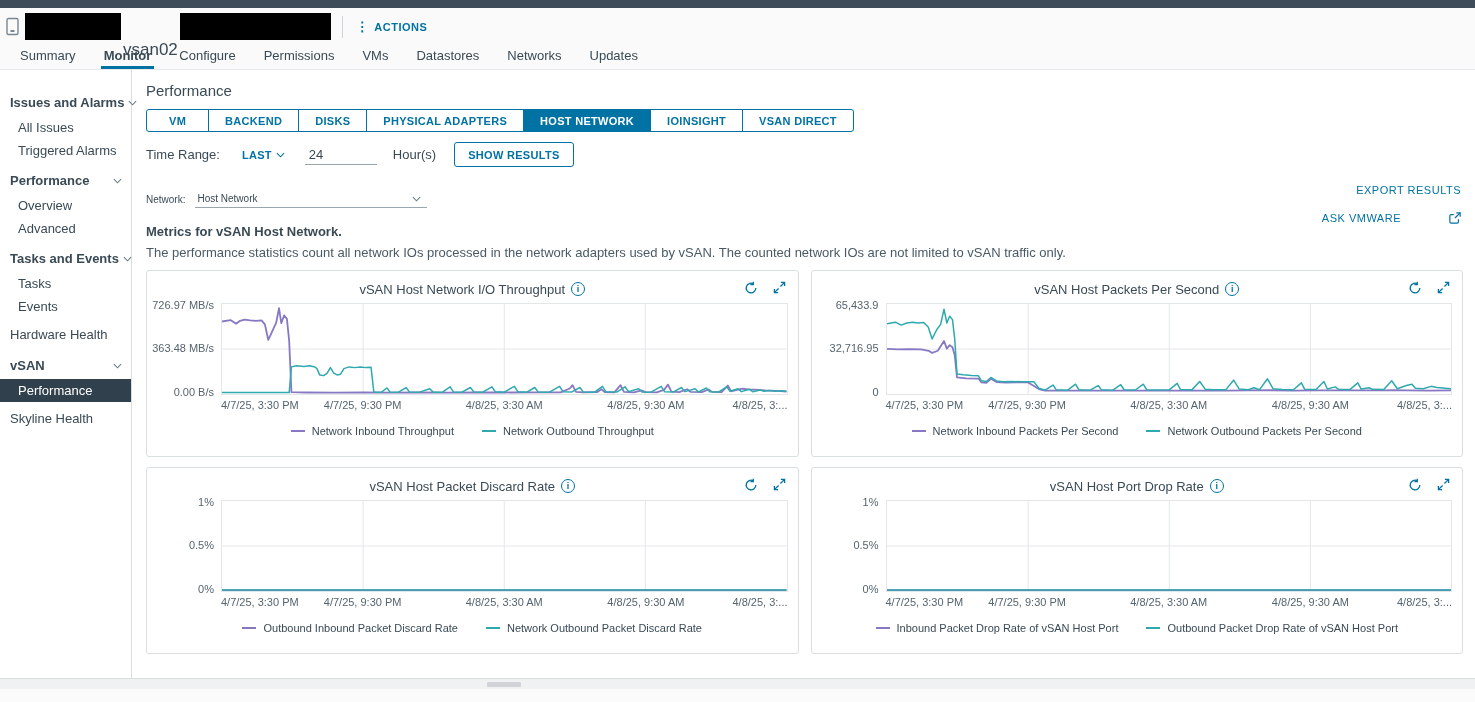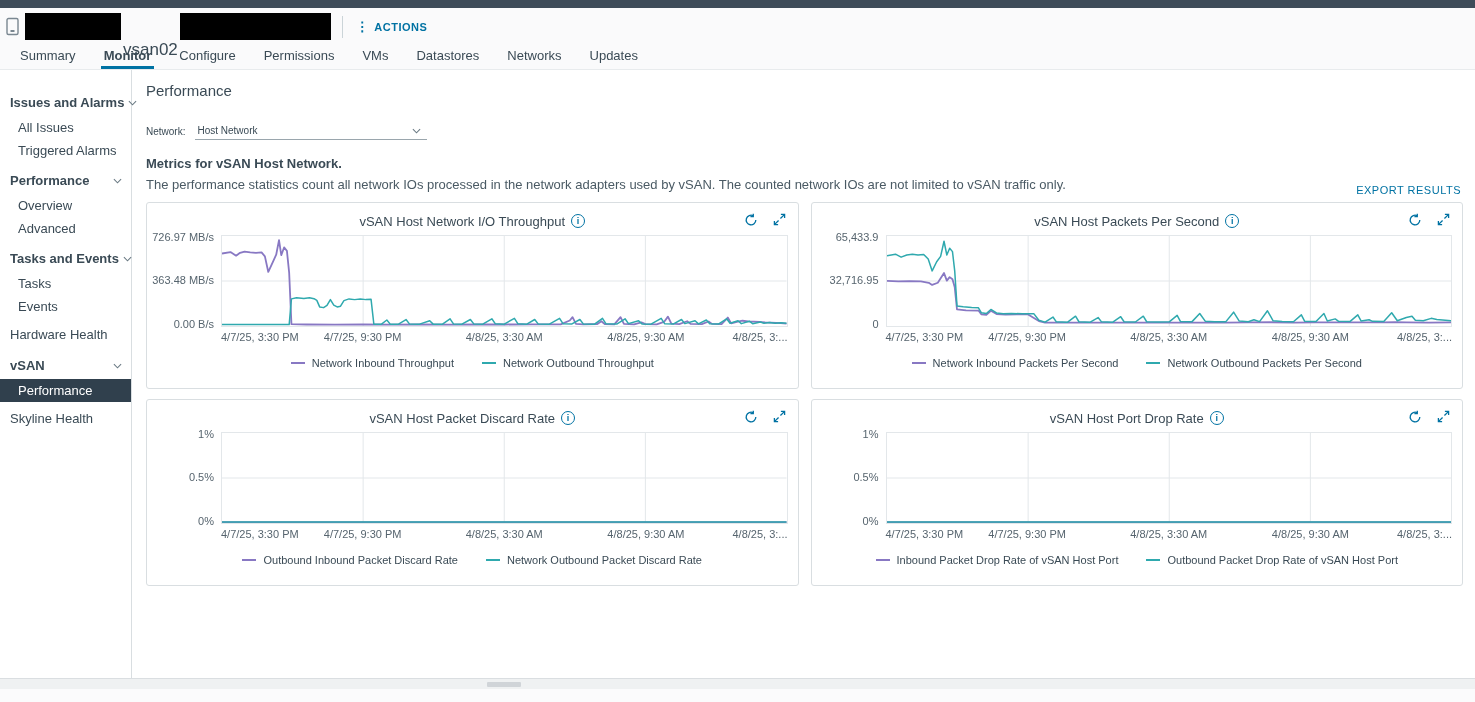--- a/index.html
+++ b/index.html
@@ -153,21 +153,42 @@
           <polyline points="1,1 5,5 9,1" fill="none" stroke="currentColor" stroke-width="1.2"></polyline>
         </svg>
       </div>
       <div class="side-item side-child selected"><span>Performance</span></div>
       <div class="side-item side-plain"><span>Skyline Health</span></div>
     </div>
 
   <div class="content">
     <div class="page-title">Performance</div>
 
-
+    <div class="view-tabs">
+        <div class="view-tab">VM</div>
+        <div class="view-tab">BACKEND</div>
+        <div class="view-tab">DISKS</div>
+        <div class="view-tab">PHYSICAL ADAPTERS</div>
+        <div class="view-tab active">HOST NETWORK</div>
+        <div class="view-tab">IOINSIGHT</div>
+        <div class="view-tab">VSAN DIRECT</div>
+      </div>
+
+    <div class="time-row">
+      <span class="time-label">Time Range:</span>
+      <span class="last-dd">
+        <span>LAST</span>
+        <svg width="9" height="6" viewBox="0 0 10 6">
+            <polyline points="1,1 5,5 9,1" fill="none" stroke="currentColor" stroke-width="1.2"></polyline>
+          </svg>
+      </span>
+      <input class="hours-input" value="24" style="">
+      <span class="hours-unit">Hour(s)</span>
+      <button class="show-results">SHOW RESULTS</button>
+    </div>
 
     <div class="network-row">
       <span class="network-label">Network:</span>
       <span class="network-select">
         <span>Host Network</span>
         <svg class="dd-chev" width="9" height="6" viewBox="0 0 10 6">
             <polyline points="1,1 5,5 9,1" fill="none" stroke="currentColor" stroke-width="1.2"></polyline>
           </svg>
       </span>
     </div>

